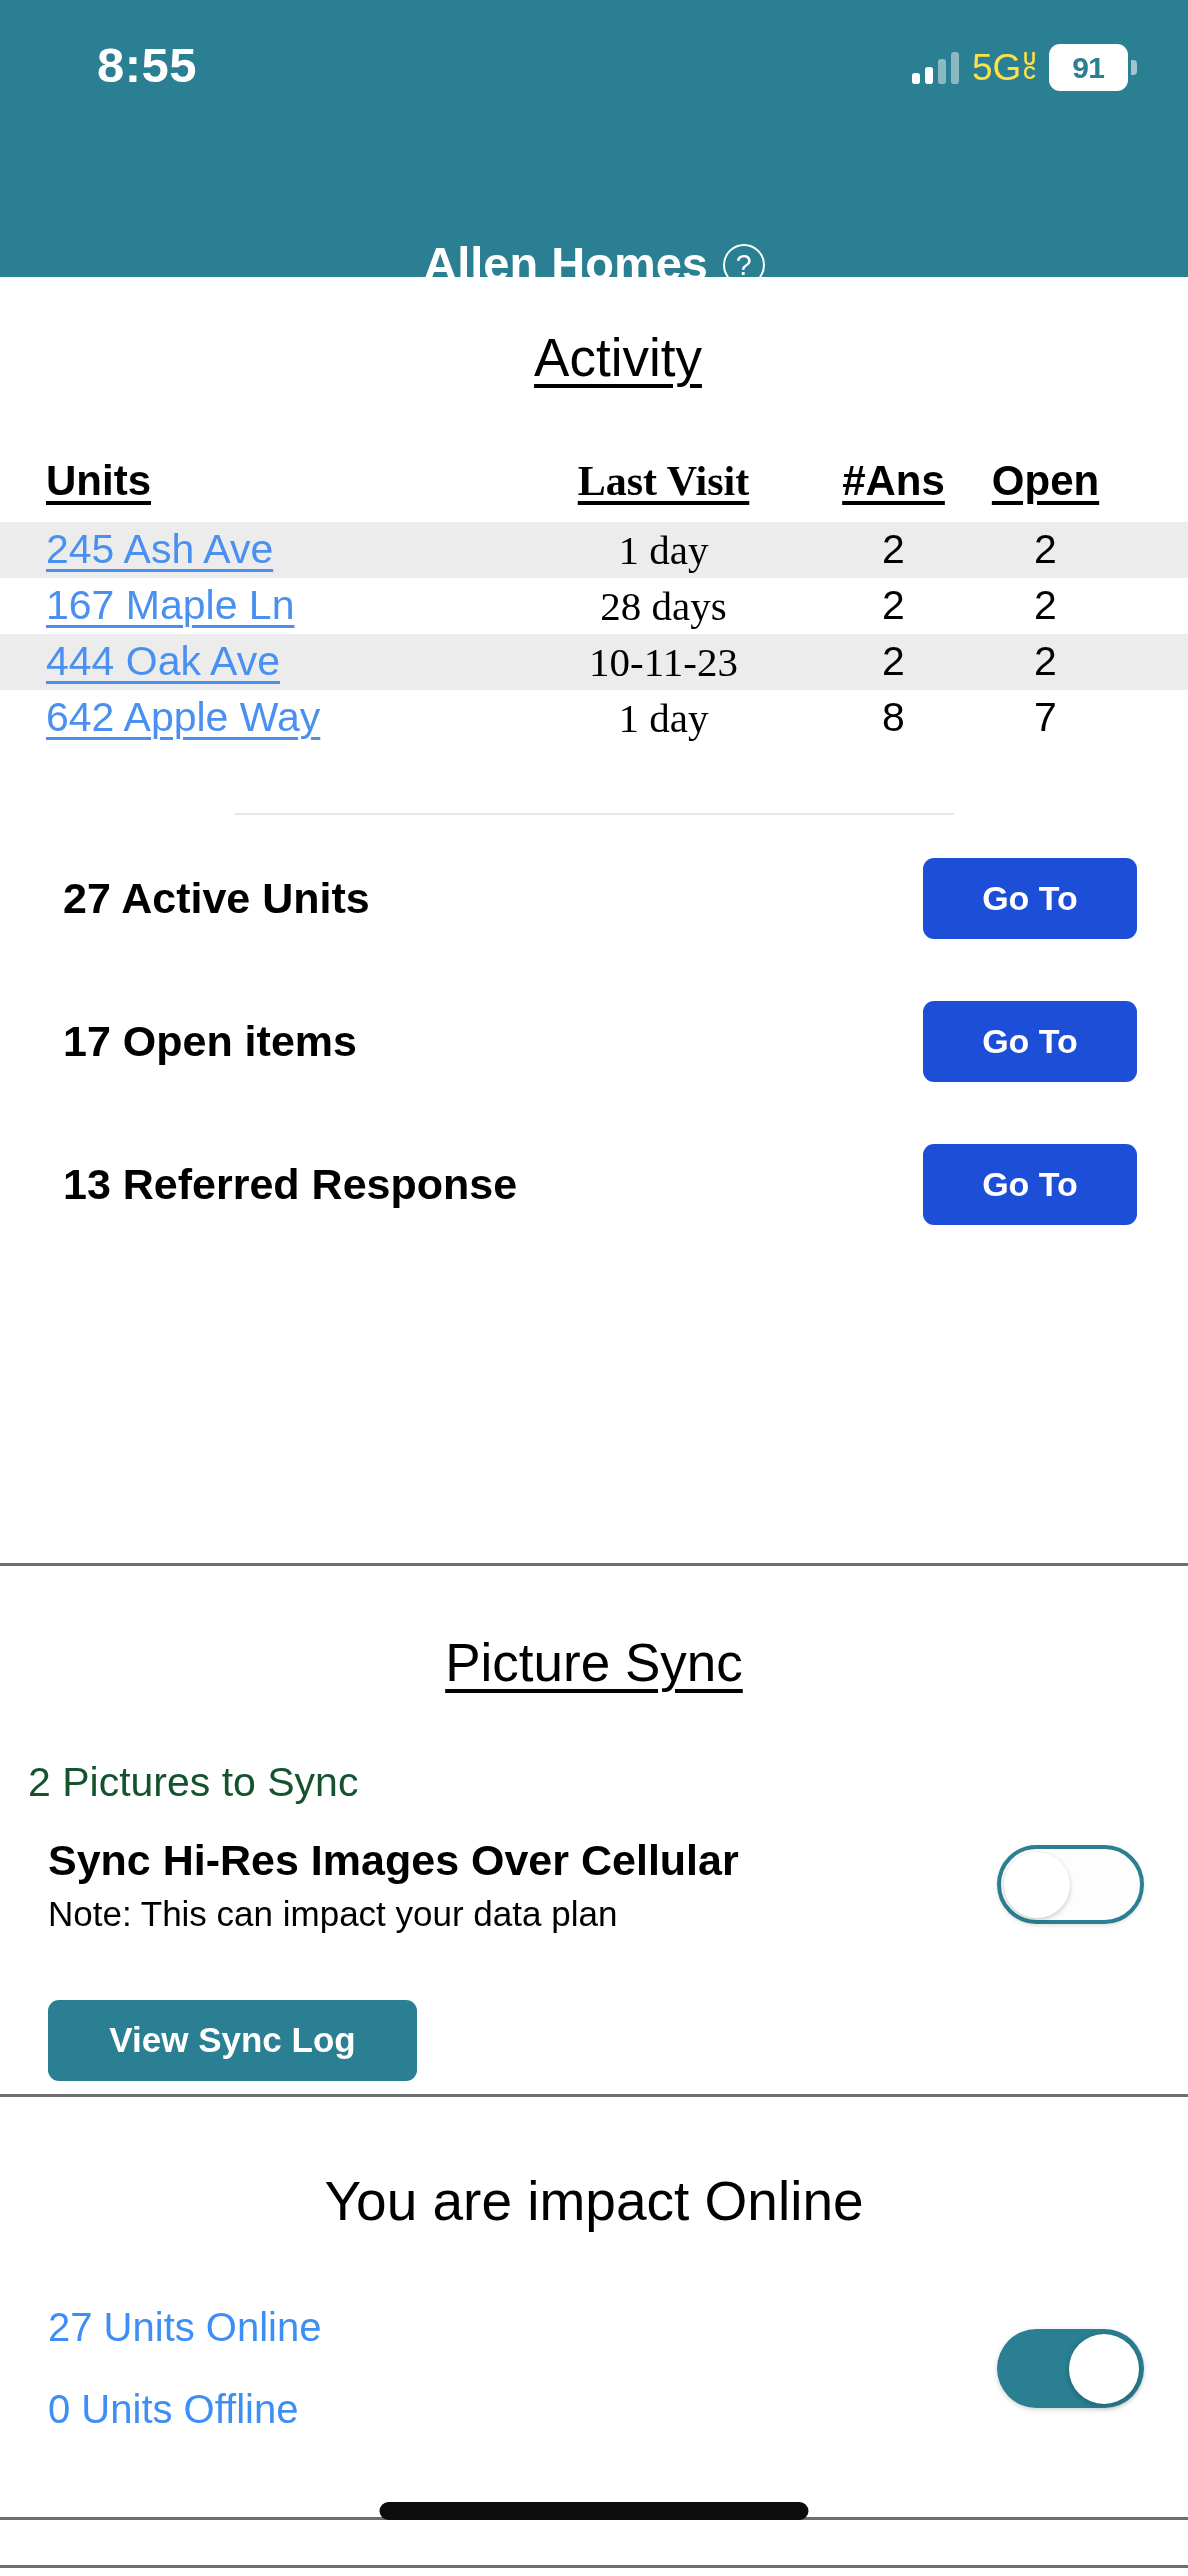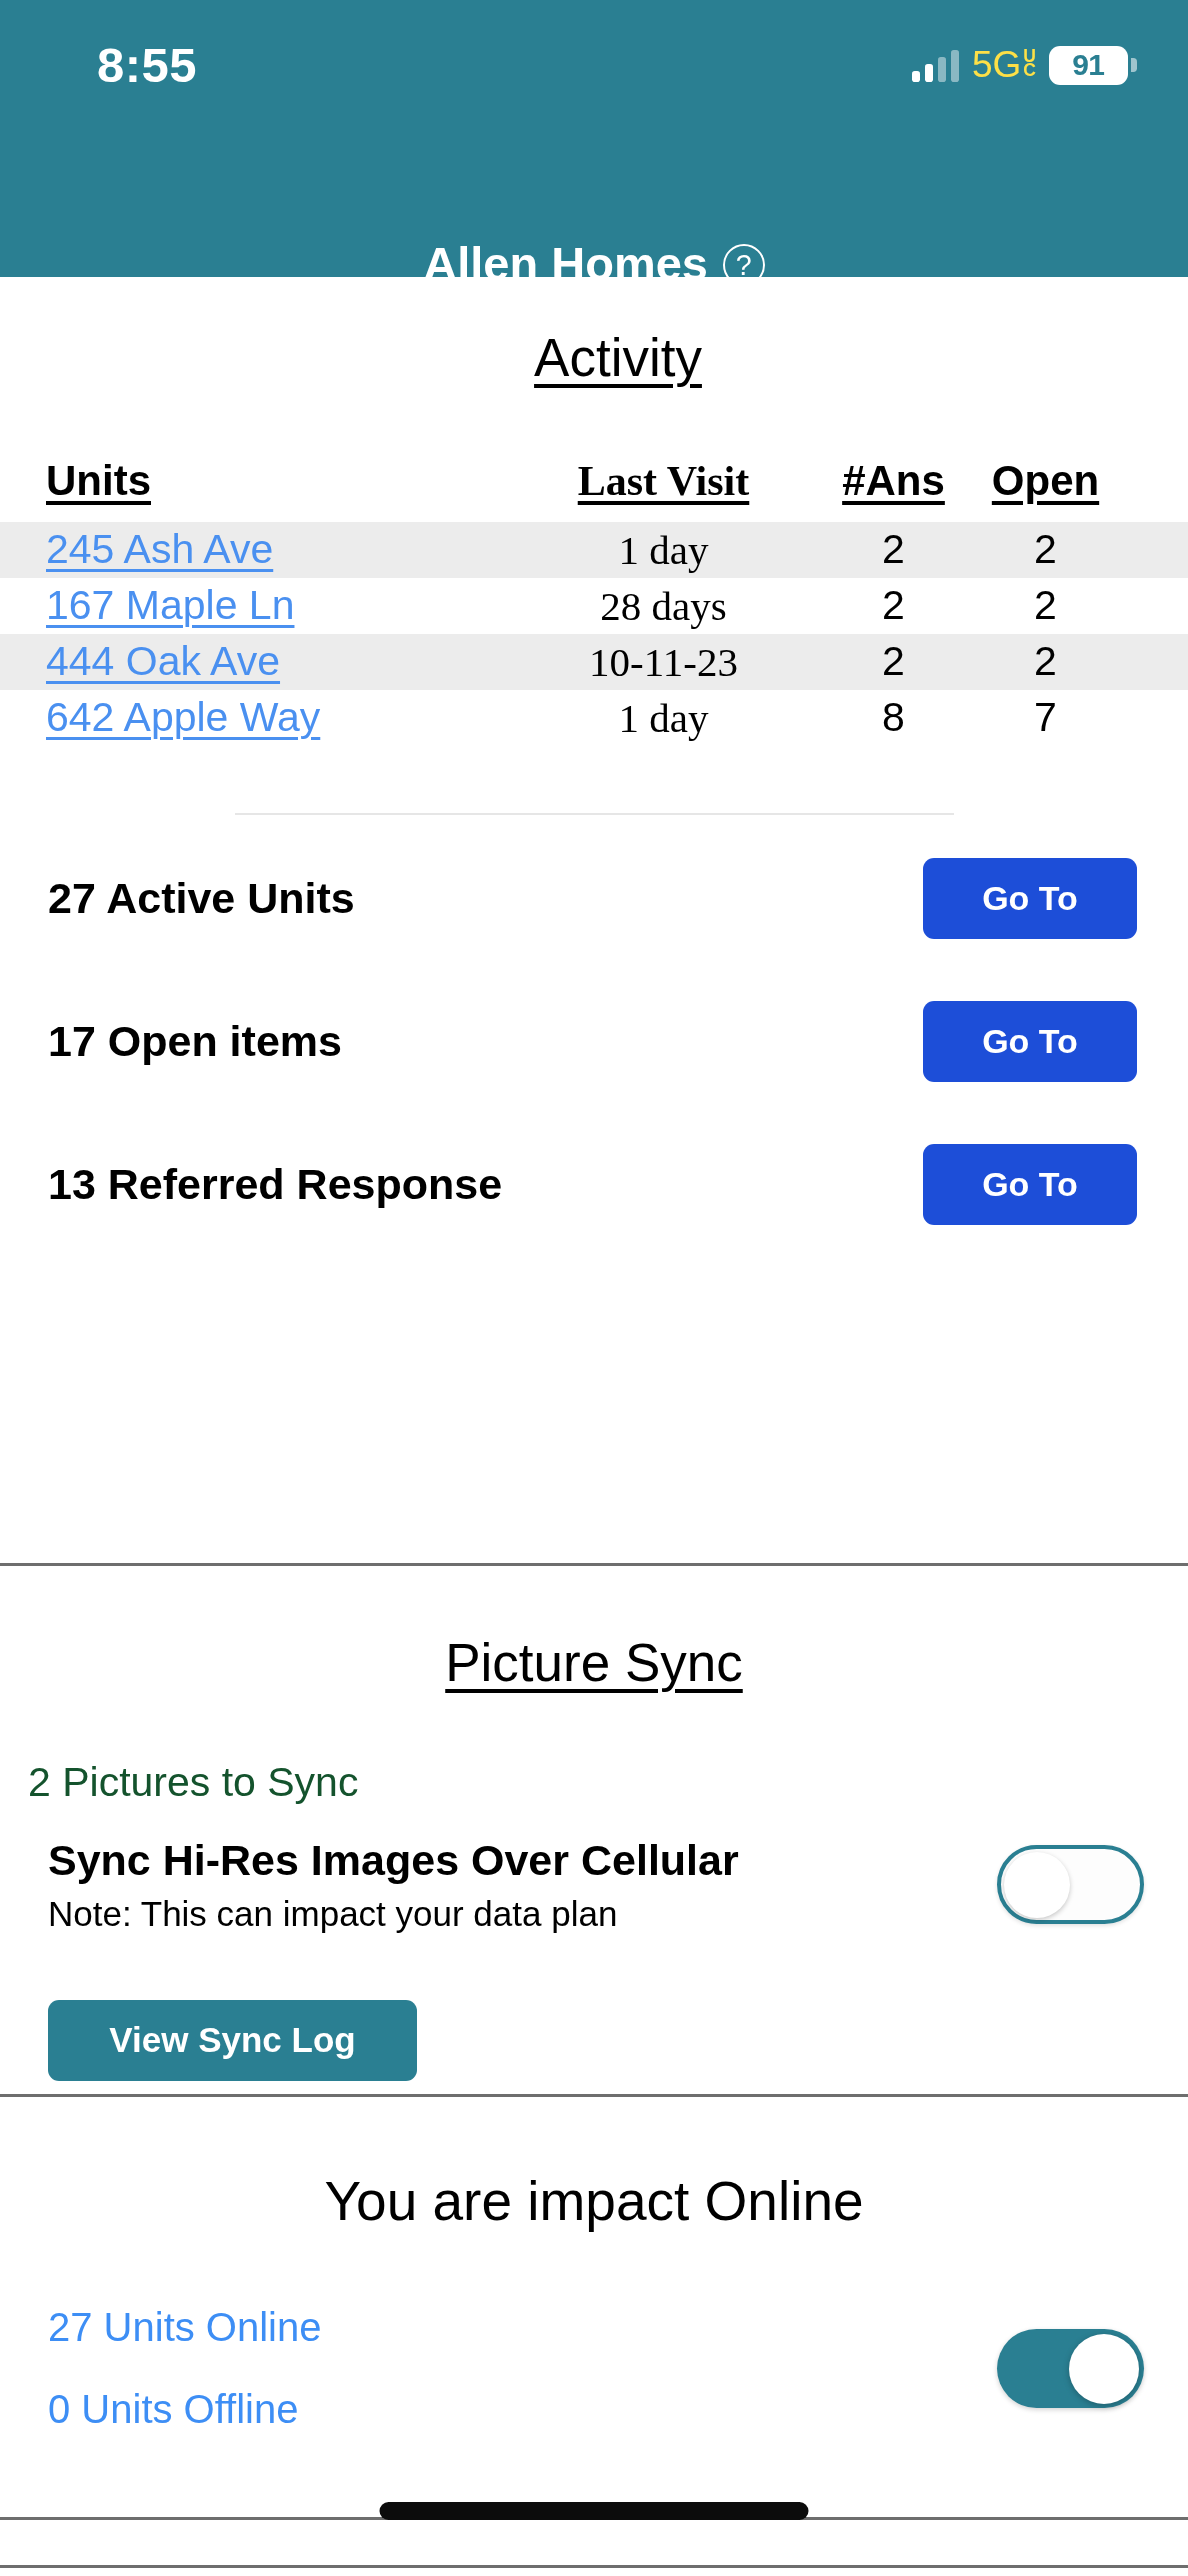--- a/index.html
+++ b/index.html
@@ -30,21 +30,21 @@
   .signal i:nth-child(2){ height:17.5px; }
   .signal i:nth-child(3){ height:25px; opacity:.45; }
   .signal i:nth-child(4){ height:32px; opacity:.45; }
   .net { color:#fde047; font-size:37px; font-weight:500; display:flex; align-items:center; }
   .net .uc {
     display:inline-flex; flex-direction:column; line-height:.78;
     font-size:17.5px; font-weight:600; margin-left:1.8px; margin-top:-1.8px;
   }
   .battery { position:relative; display:flex; align-items:center; }
   .batt-body {
-    width:79px; height:39px; background:#ffffff; border-radius:11px;
+    width:79px; height:47px; background:#ffffff; border-radius:11px;
     display:flex; align-items:center; justify-content:center;
   }
   .batt-body span { color:#2A7F92; font-size:30px; font-weight:700; letter-spacing:-0.5px; }
   .batt-tip {
     width:6.4px; height:14.7px; background:rgba(255,255,255,.55);
     border-radius:0 3.7px 3.7px 0; margin-left:2.8px;
   }
 
   
   .header {
@@ -116,21 +116,21 @@
   .cell.link {
     color:#4a90f0; text-decoration:underline;
     text-underline-offset:5.5px; text-decoration-thickness:2.8px;
   }
 
   .thin-rule {
     width:719px; height:2.8px; background:#e6e6e6;
     margin:37px auto 0 auto;
   }
 
-  .summary { margin-top:39px; padding:0 0 0 0; }
+  .summary { margin-top:39px; padding:0 0 0 15px; }
   .srow {
     display:flex; align-items:center; justify-content:space-between;
     padding:0 51px 0 48px; height:88px; margin-bottom:55px;
   }
   .slabel { font-size:43px; font-weight:700; color:#000; }
   .btn-goto {
     background:#1d4ed8; color:#fff; border:none; border-radius:11px;
     width:214px; height:81px; font-size:34px; font-weight:700;
     font-family:Liberation Sans, sans-serif; cursor:pointer;
   }

